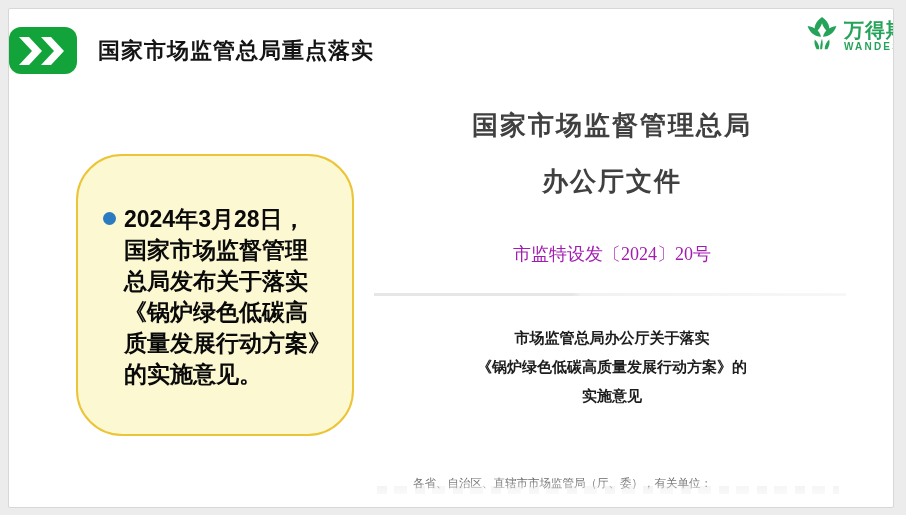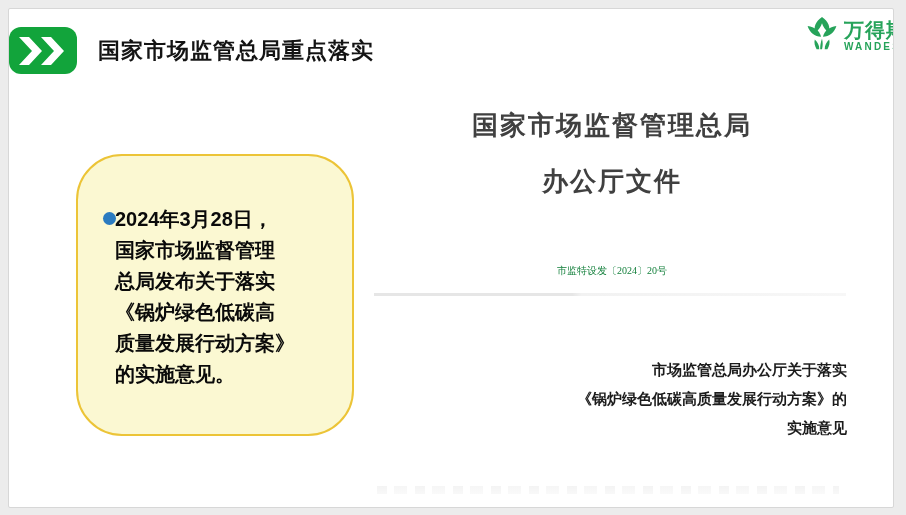--- a/index.html
+++ b/index.html
@@ -35,44 +35,44 @@
   
   .bubble {
     position:absolute; left:67px; top:145px; width:278px; height:282px;
     background:#FBF8D2; border:2px solid #ECC437; border-radius:46px;
   }
   .bubble-dot {
     position:absolute; left:25px; top:56px; width:13px; height:13px;
     border-radius:50%; background:#2B7BC0;
   }
   .bubble-text {
-    position:absolute; left:37px; top:48px;
-    font-size:20px; line-height:31px; font-weight:bold; color:#0a0a0a;
+    position:absolute; left:46px; top:48px;
+    font-size:23px; line-height:31px; font-weight:bold; color:#0a0a0a;
     white-space:pre-line;
   }
   
   .doc {
     position:absolute; left:368px; top:89px; width:470px;
     text-align:center;
     font-family:"Liberation Serif","DejaVu Serif",serif;
   }
   .doc-letterhead {
     font-size:26px; line-height:56px; font-weight:600;
     color:#404040; white-space:pre-line; letter-spacing:2px;
   }
   .doc-number {
-    margin-top:52px; font-size:10px; line-height:17px; color:#15803d;
+    margin-top:36px; font-size:18px; line-height:17px; color:#a21caf;
   }
   .doc-seam {
     position:absolute; left:365px; top:284px; width:472px; height:3px;
     background:linear-gradient(to right,#e6e6e6 0%,#e6e6e6 42%,#f2f2f2 44%,#f7f7f7 100%);
   }
   .doc-title {
-    margin-top:77px; font-size:15px; line-height:29px; font-weight:bold;
-    color:#1c1c1c; white-space:pre-line;text-align:right;
+    margin-top:61px; font-size:15px; line-height:29px; font-weight:bold;
+    color:#1c1c1c; white-space:pre-line;
   }
   .doc-body {
     margin-top:17px; text-align:left; padding-left:36px;
     font-size:11.5px; line-height:22px; color:#222;
     white-space:pre;
   }
   .doc-body .salutation { white-space:pre; }
   .faded-text-line {
     position:absolute; left:368px; top:477px; width:462px; height:8px;
     background:repeating-linear-gradient(to right,

